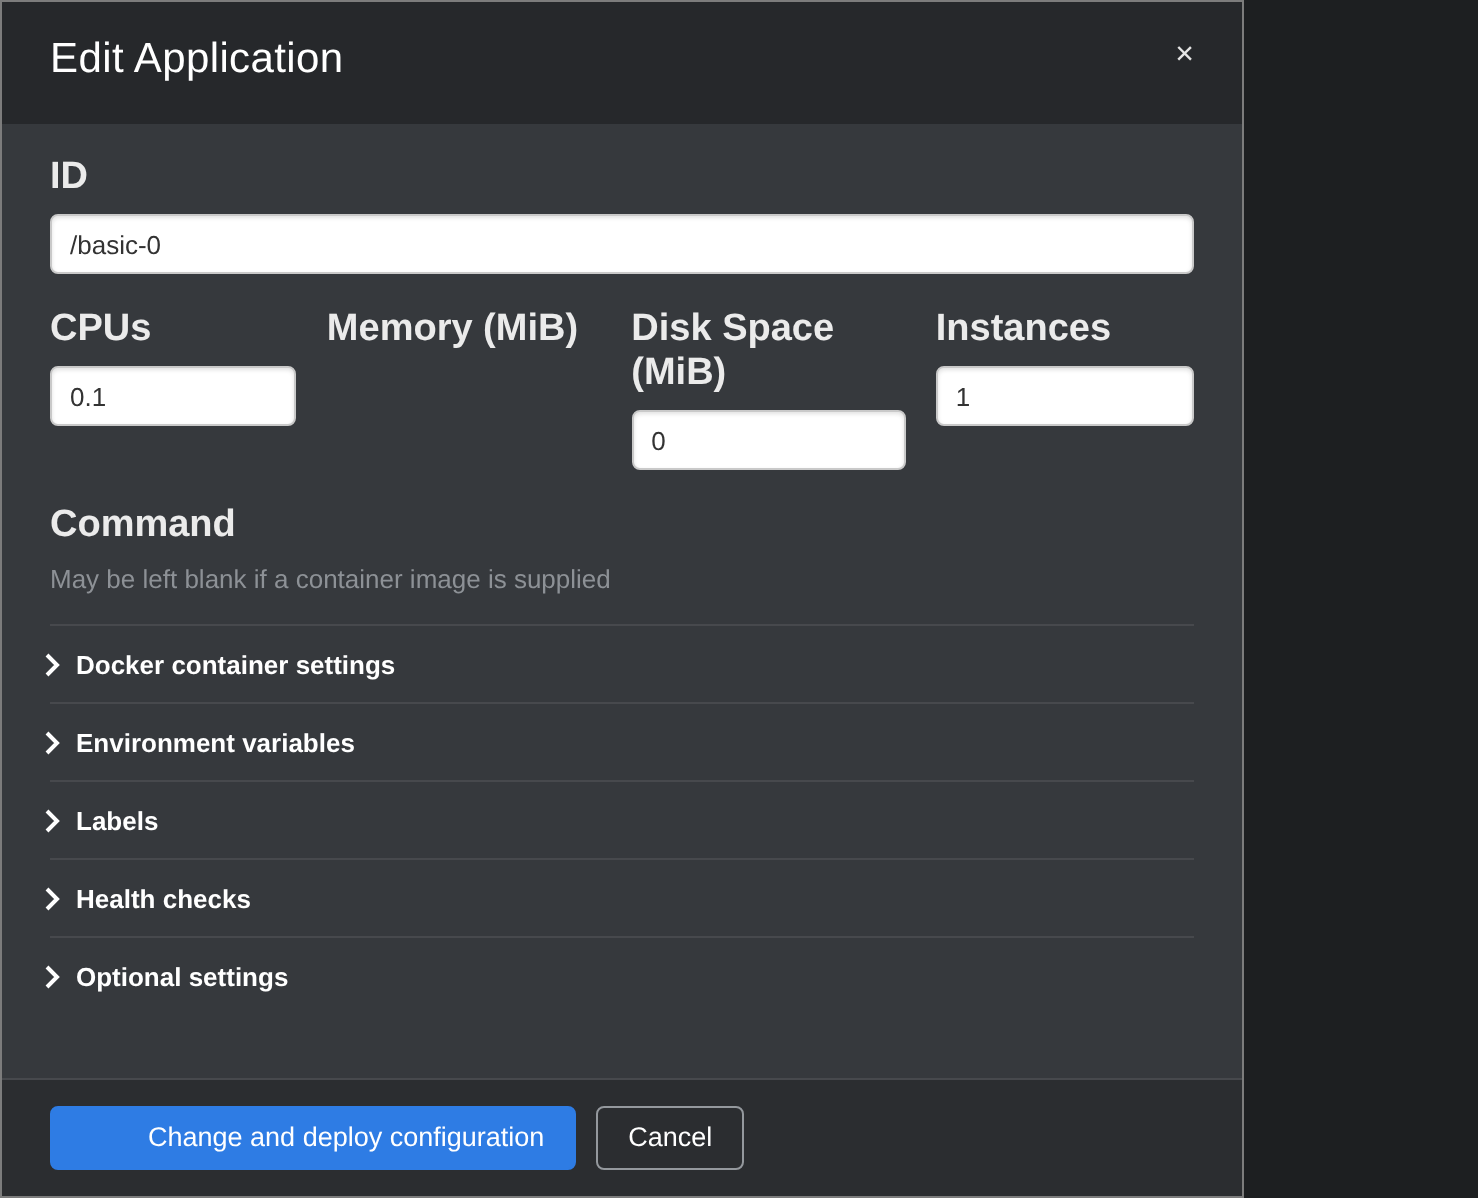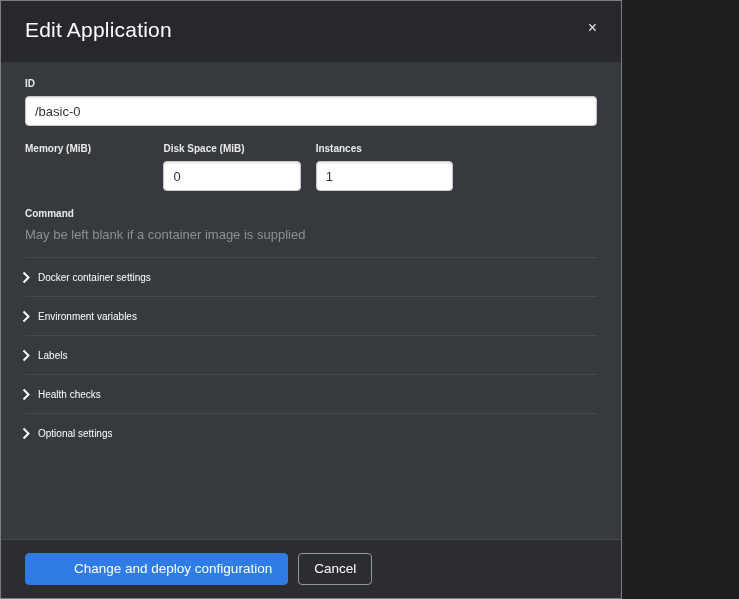--- a/index.html
+++ b/index.html
@@ -53,21 +53,21 @@
     font-family: "Liberation Sans", sans-serif;
   }
   
   .modal-body {
     flex: 1 1 auto;
     padding: 16px 24px 0 24px;
     overflow: hidden;
   }
   .field-label {
     display: block;
-    font-size: 10px;
+    font-size: 19px;
     font-weight: bold;
     color: #ebebeb;
     margin-bottom: 7px;
   }
   .text-input {
     width: 100%;
     height: 30px;
     background: var(--input-bg, #fff);
     border: 1px solid #c9c9c9;
     border-radius: 4px;
@@ -112,22 +112,22 @@
     border-top: 1px solid var(--divider, #47494d);
     cursor: pointer;
   }
   .chevron {
     width: 16px;
     display: inline-flex;
     align-items: center;
     margin-left: -3px;
   }
   .section-label {
-    font-size: 10px;
-    font-weight: normal;
+    font-size: 13px;
+    font-weight: bold;
     color: #ffffff;
   }
   
   .modal-footer {
     flex: 0 0 auto;
     background: var(--footer-bg, #2b2d30);
     border-top: 1px solid var(--divider, #47494d);
     padding: 13px 24px;
     display: flex;
     align-items: center;
@@ -166,20 +166,24 @@
 
   <div class="modal-body">
 
     <div class="field">
       <label class="field-label">ID</label>
       <input class="text-input" type="text" value="/basic-0" style="">
     </div>
 
     <div class="field-row">
       <div>
+        <label class="field-label">CPUs</label>
+        <input class="text-input" type="text" value="0.1" style="">
+      </div>
+      <div>
         <label class="field-label">Memory (MiB)</label>
       </div>
       <div>
         <label class="field-label">Disk Space (MiB)</label>
         <input class="text-input" type="text" value="0" style="">
       </div>
       <div>
         <label class="field-label">Instances</label>
         <input class="text-input" type="text" value="1" style="">
       </div>

